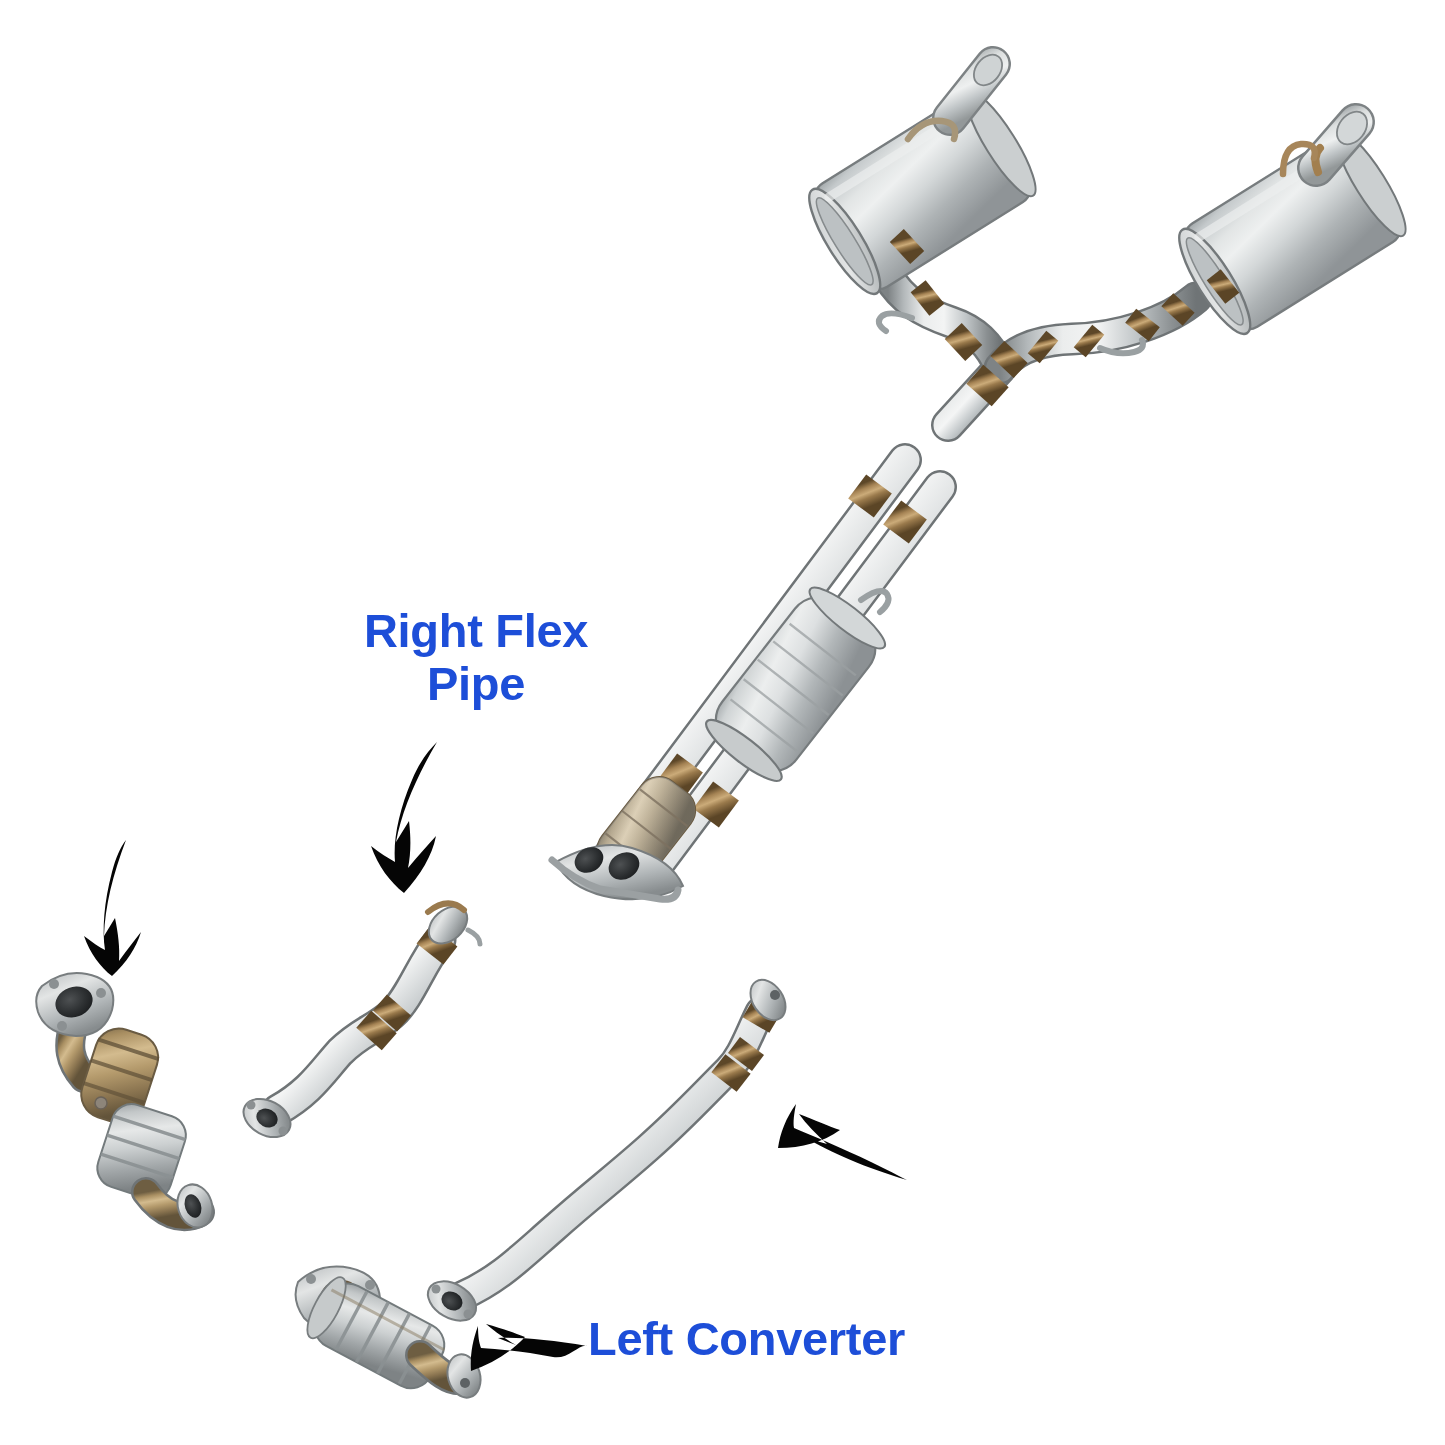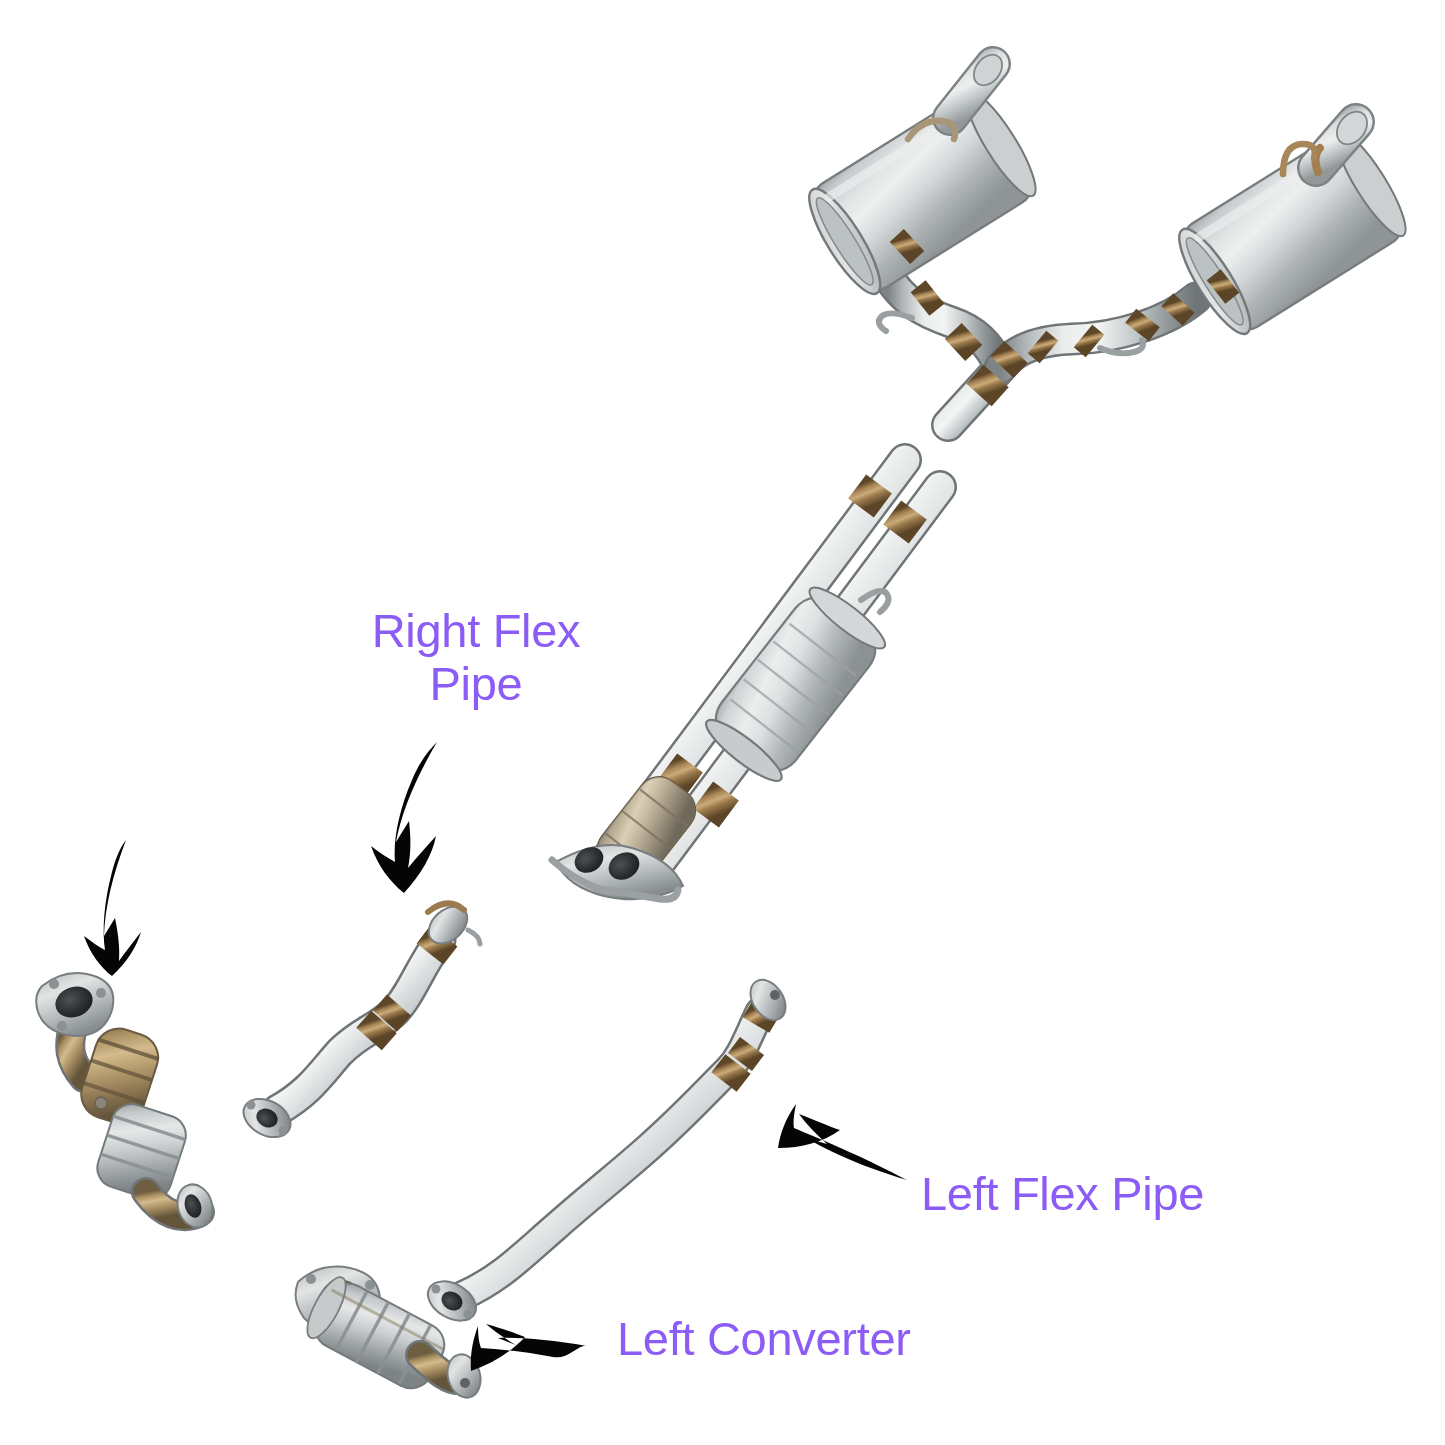--- a/index.html
+++ b/index.html
@@ -17,23 +17,23 @@
   }
   #art {
     position: absolute;
     left: 0;
     top: 0;
     width: 1445px;
     height: 1445px;
   }
   .label {
     position: absolute;
-    color: #8b5cf6;
+    color: #1d4ed8;
     font-family: "Liberation Sans", sans-serif;
-    font-weight: normal;
+    font-weight: bold;
     letter-spacing: -0.3px;
     line-height: 1.12;
     white-space: pre-line;
     -webkit-font-smoothing: antialiased;
   }
   #lbl-right-converter {
     left: 62px;
     top: 697px;
     width: 282px;
     text-align: center;
@@ -46,21 +46,21 @@
     text-align: center;
     font-size: 47px;
   }
   #lbl-left-flex {
     left: 921px;
     top: 1168px;
     font-size: 47px;
     text-align: left;
   }
   #lbl-left-converter {
-    left: 617px;
+    left: 588px;
     top: 1313px;
     font-size: 47px;
     text-align: right;
   }
 </style>
 </head>
 <body>
 
 <div id="stage">
 
@@ -447,17 +447,16 @@
                C 478 1336 479 1343 481 1348
                C 500 1349 527 1352 553 1357
                C 568 1360 580 1343 587 1346 Z"></path>
     </g>
   </svg>
 
 
   <div class="label" id="lbl-right-flex">Right Flex
 Pipe</div>
 
-  <div class="label" id="lbl-left-flex">Left Flex Pipe</div>
 
   <div class="label" id="lbl-left-converter">Left Converter</div>
 
 </div>
 
 </body></html>

